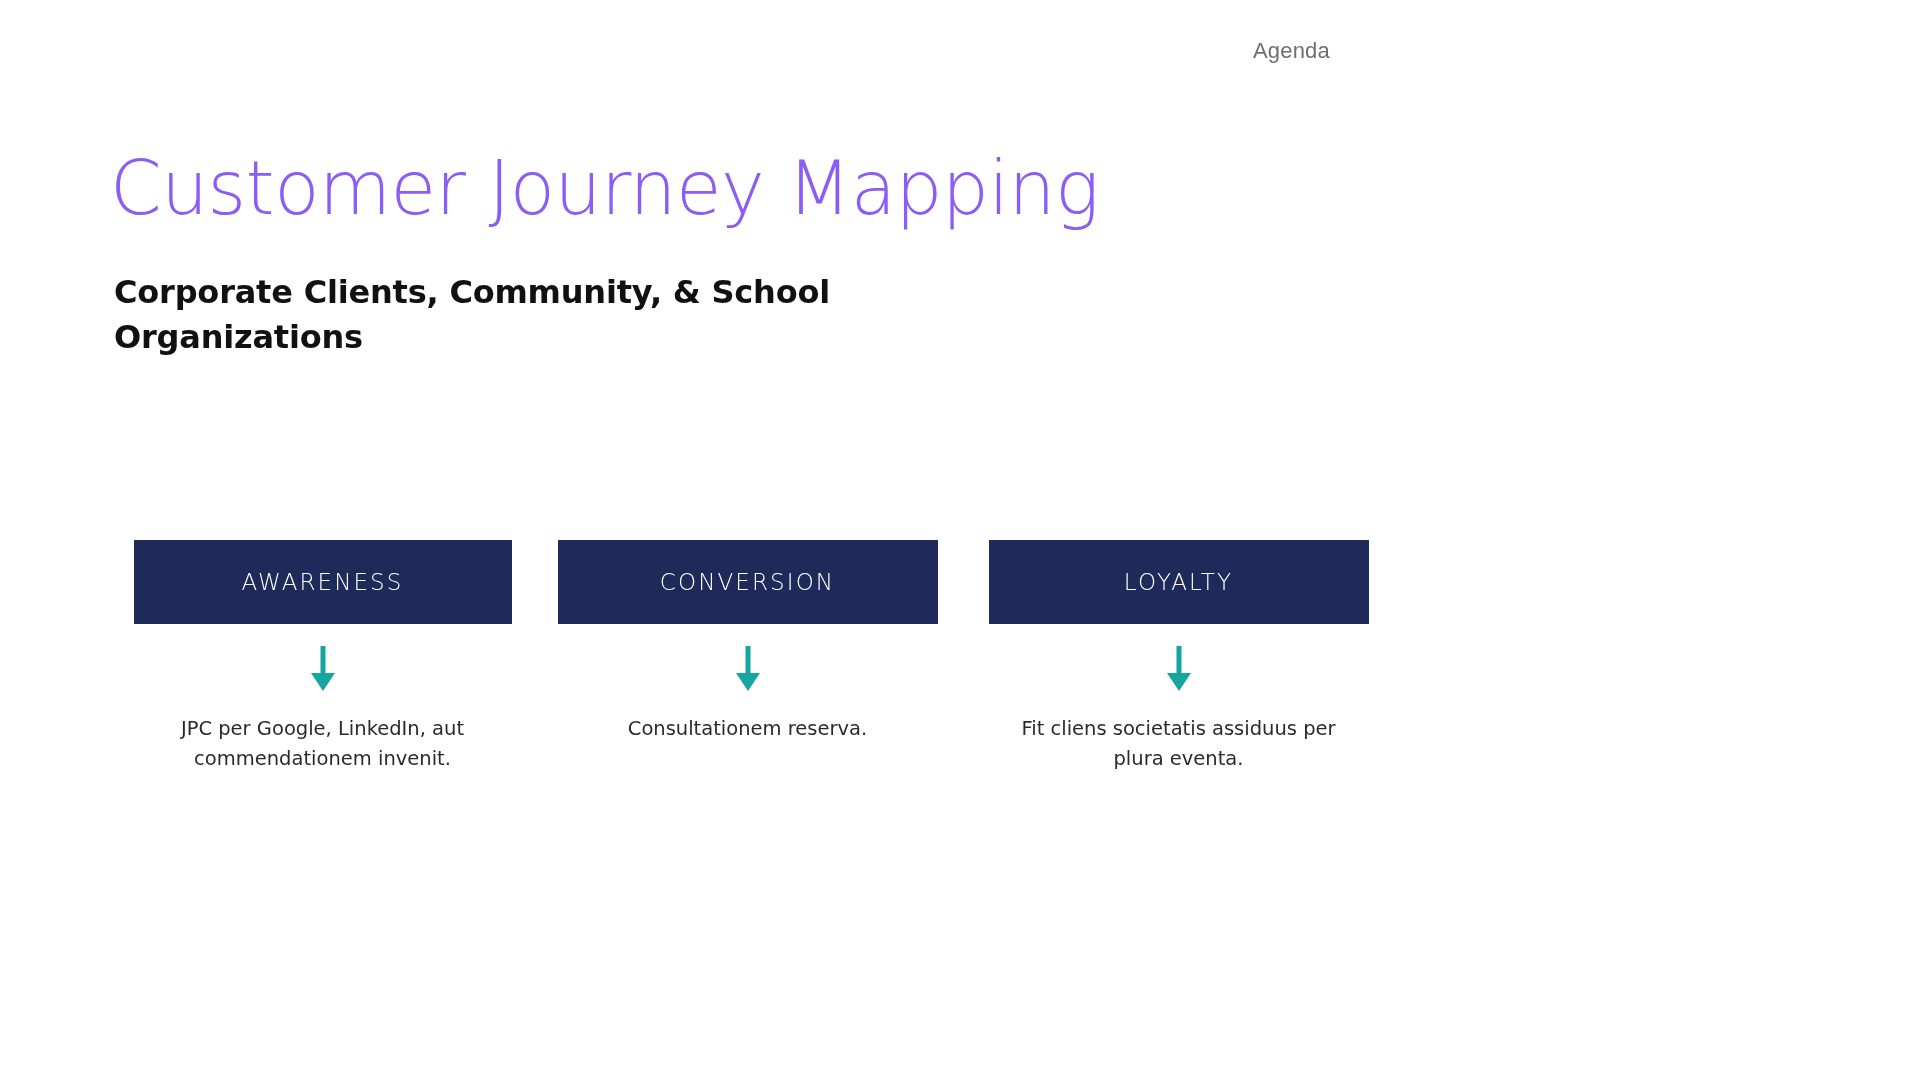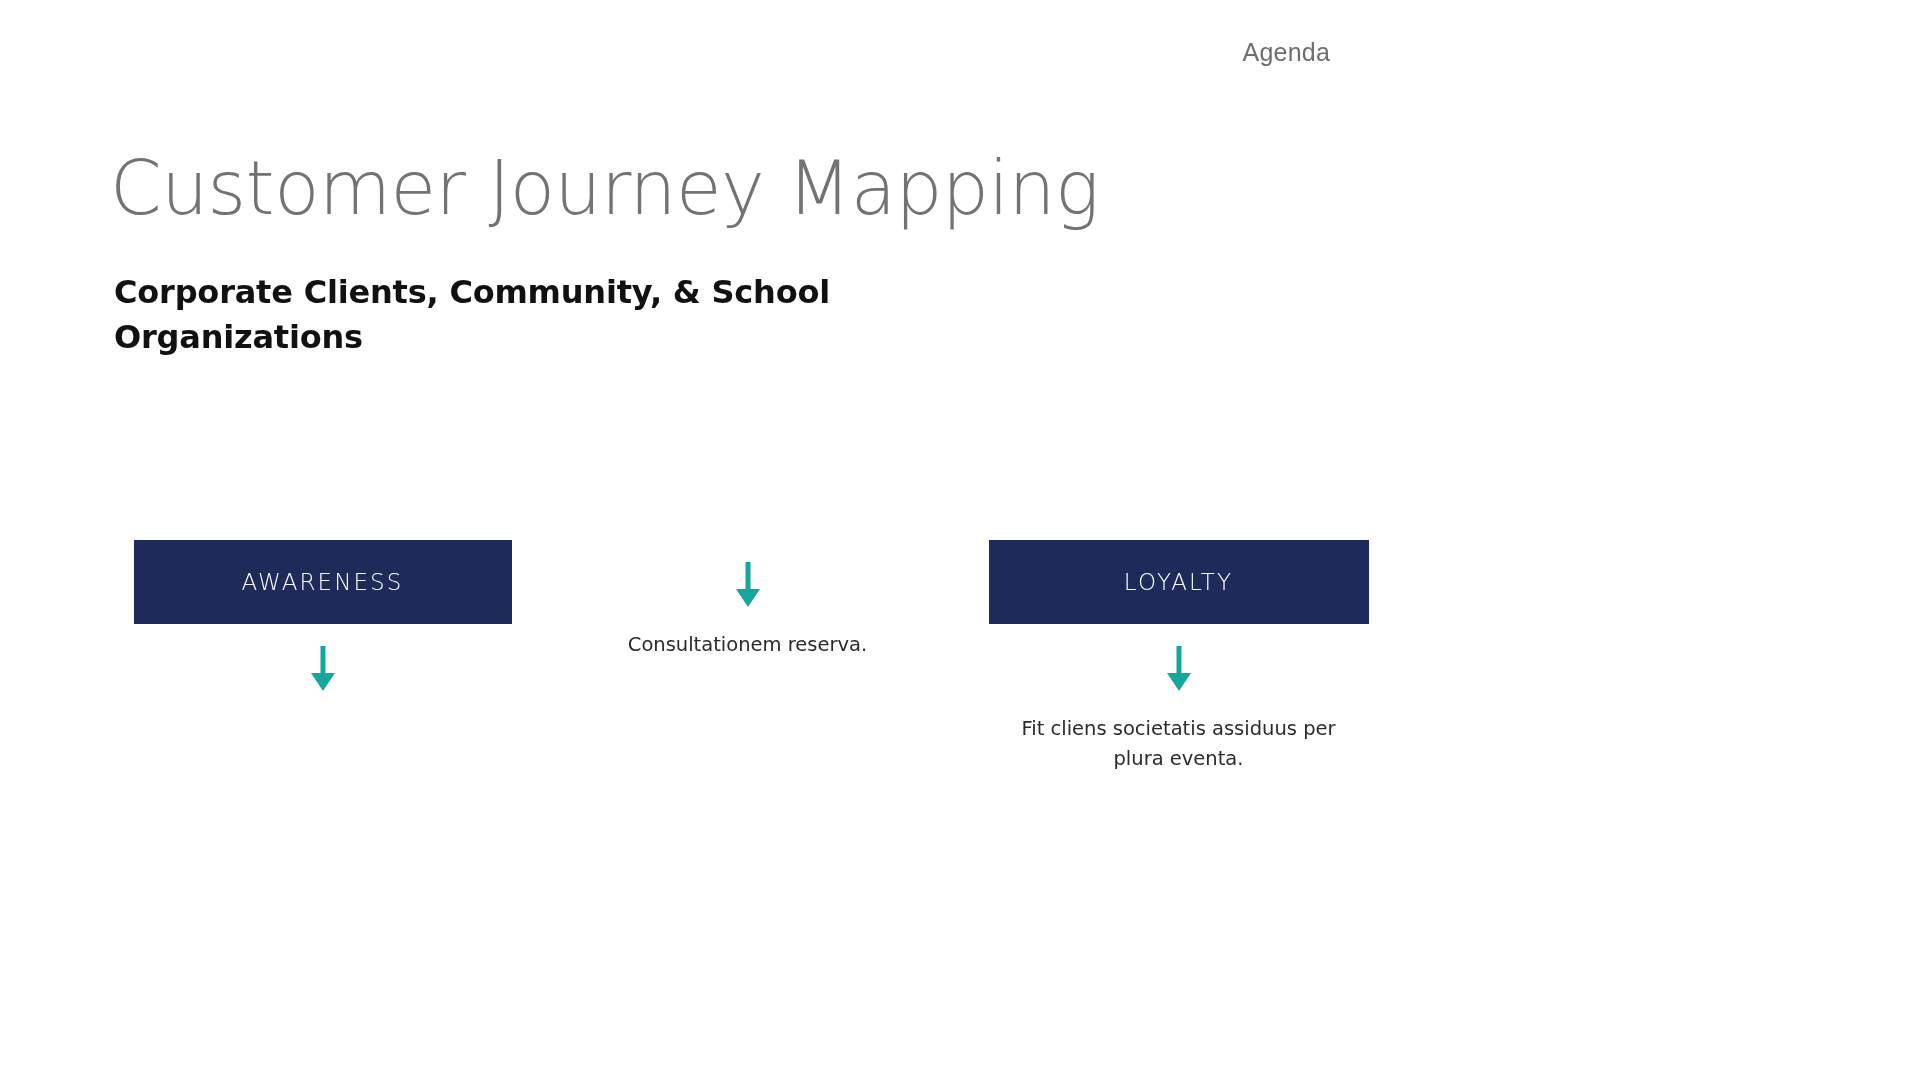--- a/index.html
+++ b/index.html
@@ -25,39 +25,39 @@
   .header-nav {
     position: absolute;
     top: 38px;
     right: 0;
     width: 100%;
     text-align: right;
     padding-right: 590px;
     box-sizing: border-box;
   }
   .header-nav .nav-item {
-    font-size: 25px;
+    font-size: 22px;
     color: #6e6e6e;
     letter-spacing: 0.2px;
     font-weight: 400;
     display: inline-block;
   }
 
   
   .title-block {
     position: absolute;
     left: 110px;
     top: 150px;
     width: 1400px;
   }
   .slide-title {
     font-size: 74px;
     line-height: 1.05;
     font-weight: 300;
-    color: #737373;
+    color: #8b5cf6;
     letter-spacing: -0.5px;
     margin: 0;
     font-family: "DejaVu Sans", sans-serif;
     font-stretch: condensed;
   }
   .slide-subtitle {
     margin: 42px 0 0 4px;
     font-size: 32px;
     line-height: 1.42;
     font-weight: bold;
@@ -150,24 +150,28 @@
   <div class="stages">
 
     <div class="stage">
       <div class="stage-box">
         <span class="stage-box-label">AWARENESS</span>
       </div>
       <svg class="stage-arrow" viewBox="0 0 26 46">
         <rect x="10.5" y="0" width="5" height="29" fill="#17a5a0"></rect>
         <polygon points="1,27 25,27 13,45" fill="#17a5a0"></polygon>
       </svg>
+      <div class="stage-text">JPC per Google, LinkedIn, aut commendationem invenit.</div>
     </div>
 
 
     <div class="stage">
+      <div class="stage-box">
+        <span class="stage-box-label">CONVERSION</span>
+      </div>
       <svg class="stage-arrow" viewBox="0 0 26 46">
         <rect x="10.5" y="0" width="5" height="29" fill="#17a5a0"></rect>
         <polygon points="1,27 25,27 13,45" fill="#17a5a0"></polygon>
       </svg>
       <div class="stage-text">Consultationem reserva.</div>
     </div>
 
     <div class="stage">
       <div class="stage-box">
         <span class="stage-box-label">LOYALTY</span>

